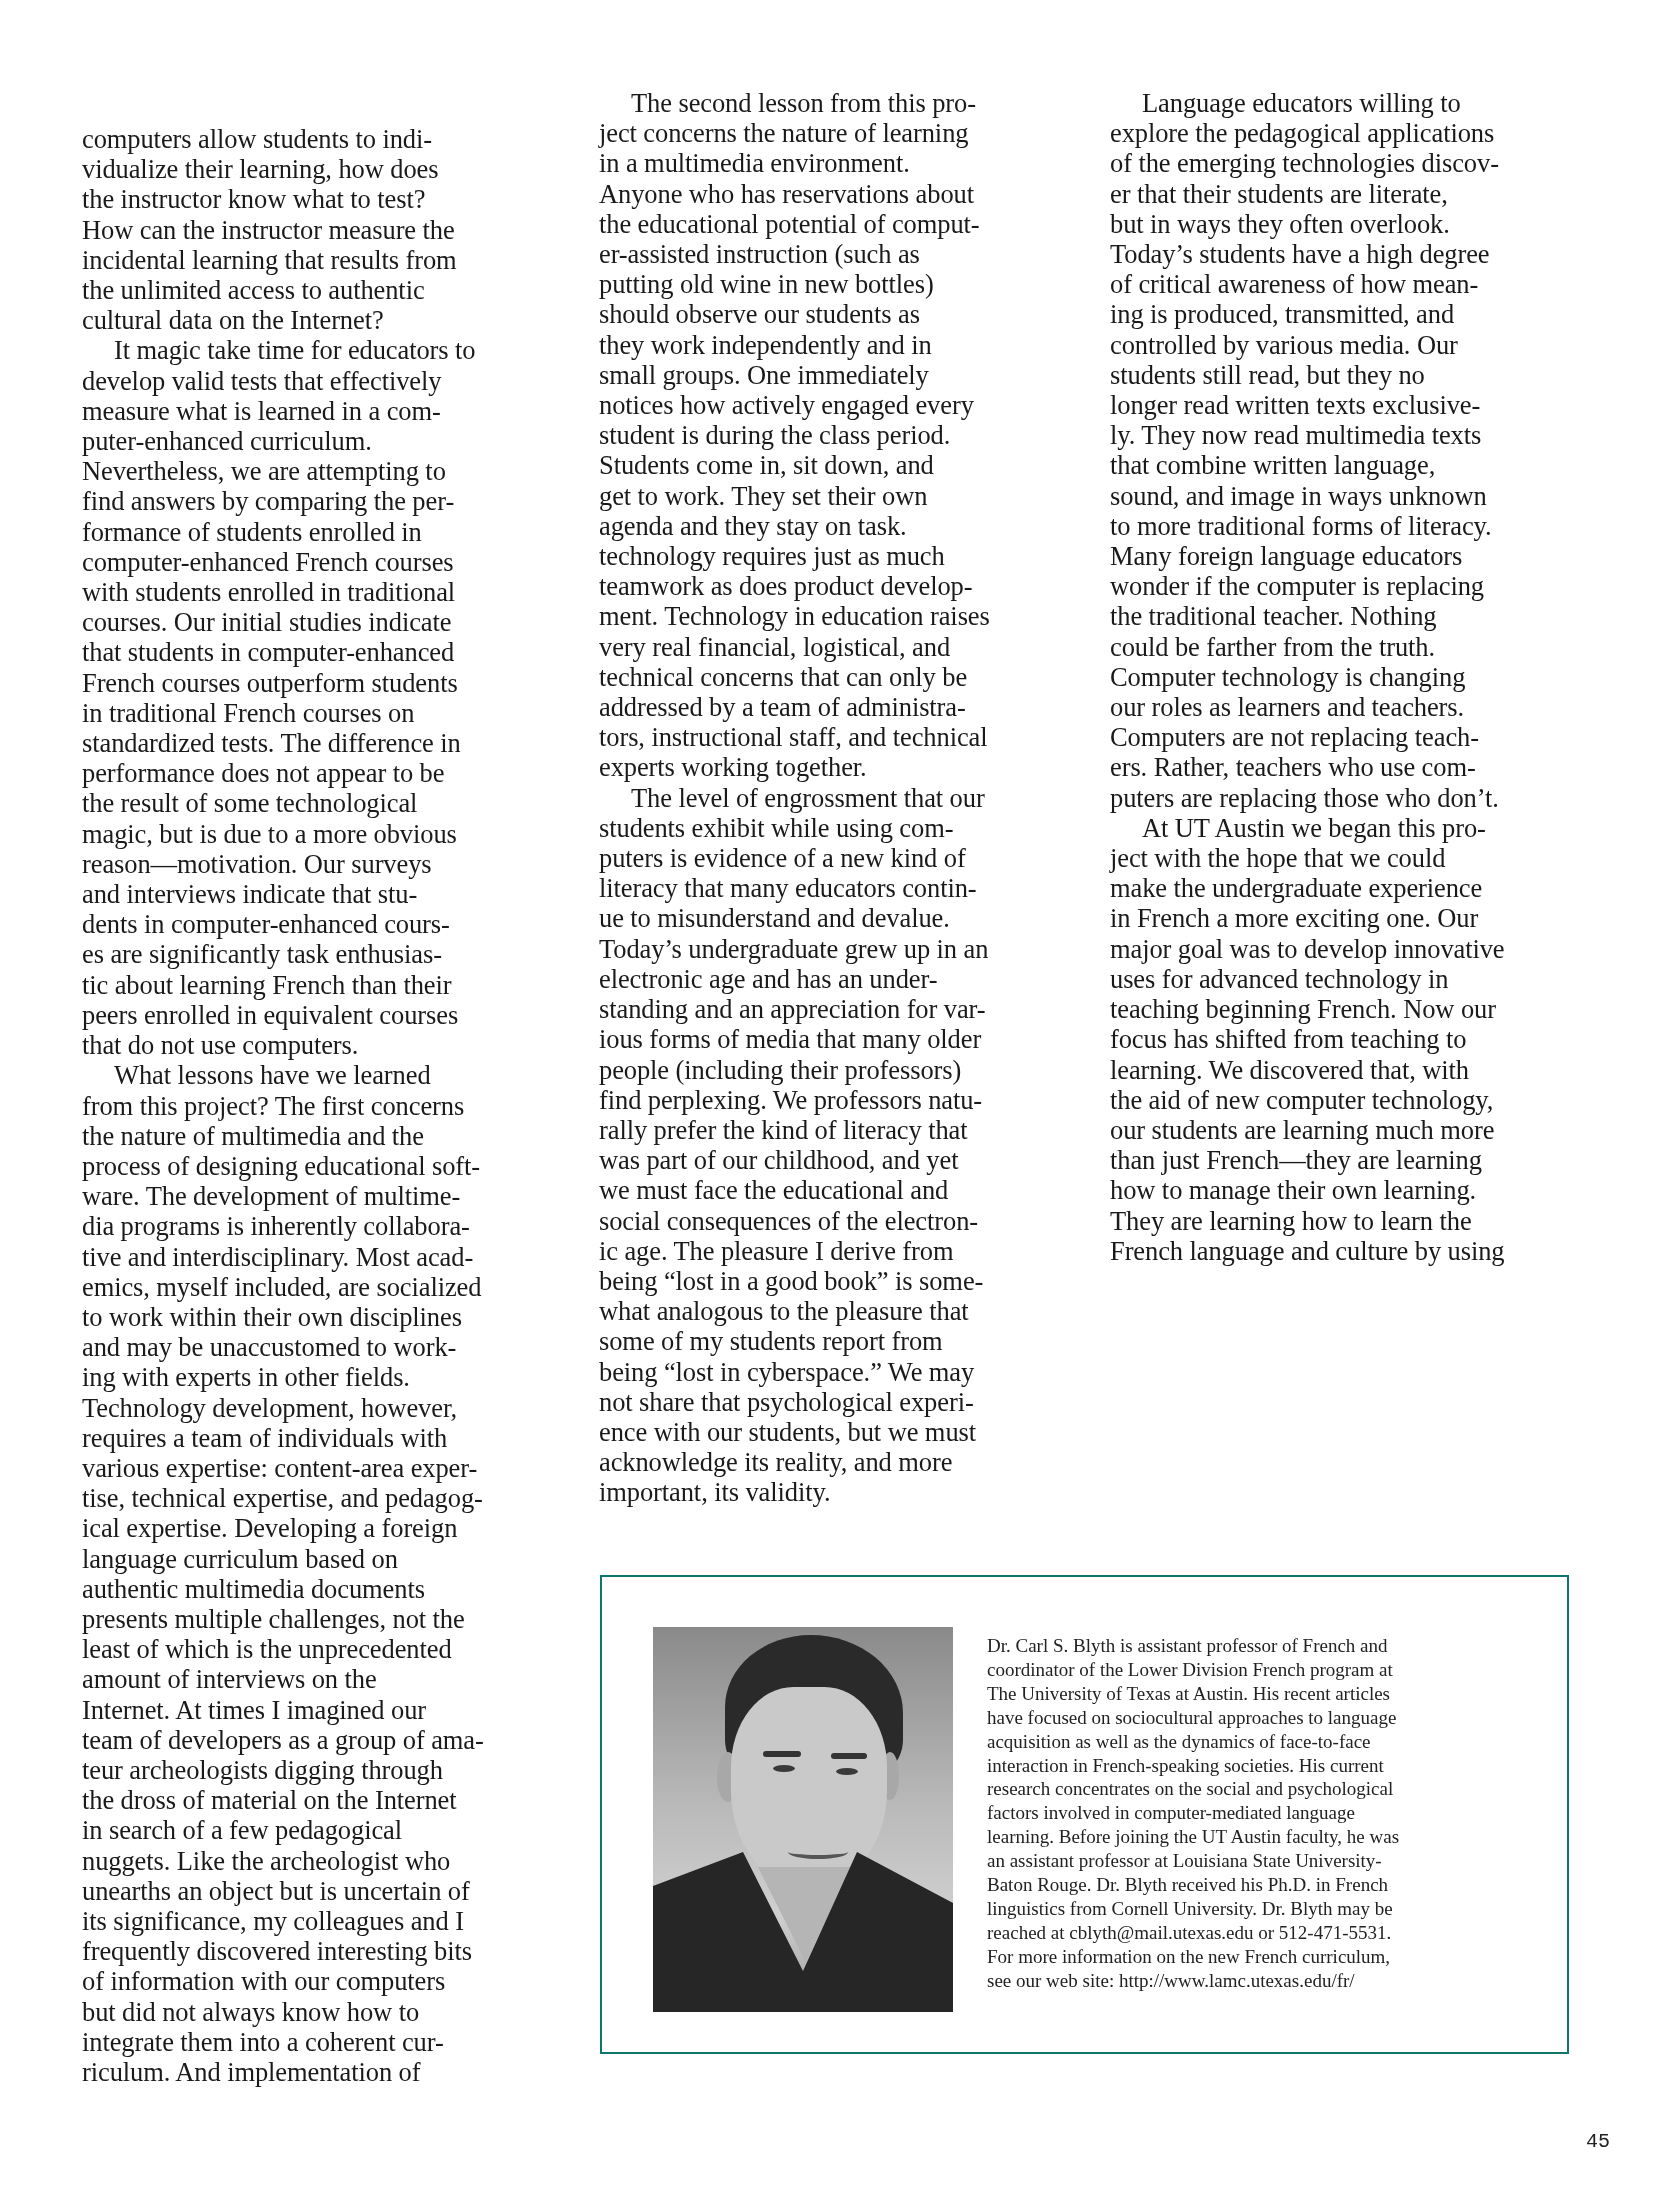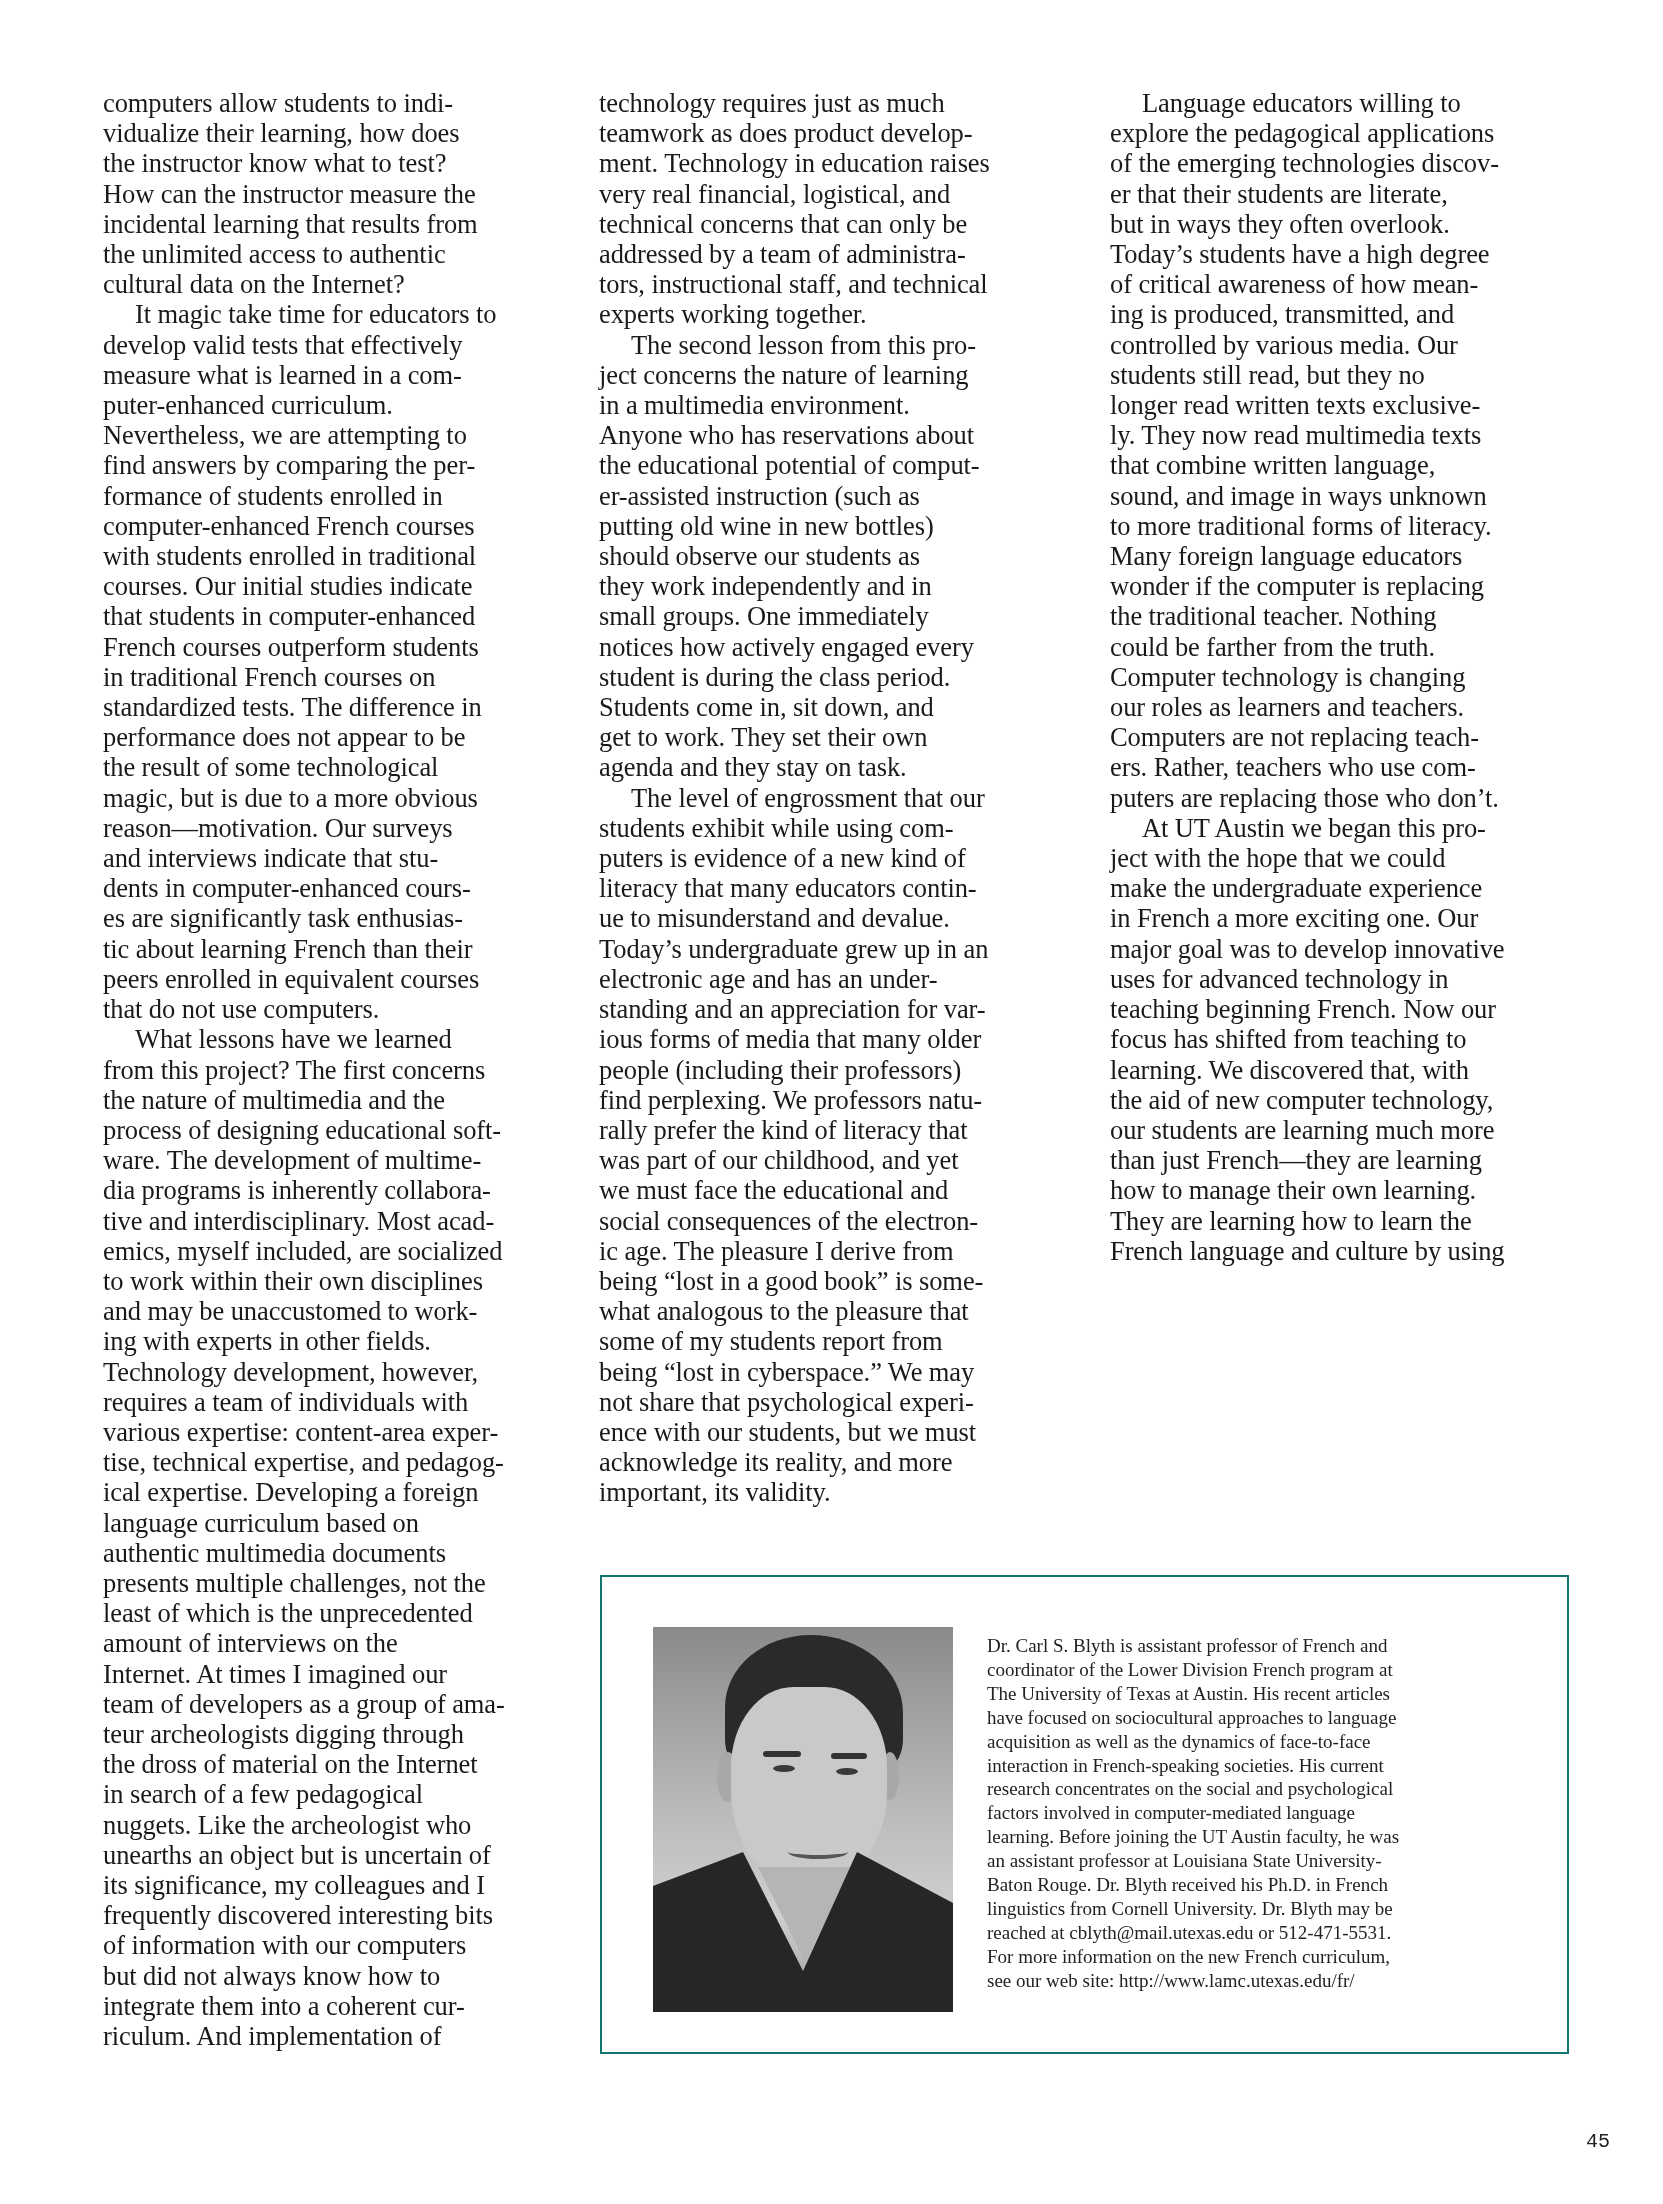--- a/index.html
+++ b/index.html
@@ -6,21 +6,21 @@
   body {
     width: 1663px; height: 2204px; position: relative; overflow: hidden;
     font-family: "Liberation Serif", "DejaVu Serif", serif;
     color: #1a1a1a;
   }
   .col {
     position: absolute; top: 88px;
     font-size: 26.5px; line-height: 30.2px;
     letter-spacing: -0.1px;
   }
-  .col-1 { left: 103px; width: 470px; }
+  .col-1 { left: 82px; width: 470px; margin-top: 36px; }
   .col-2 { left: 599px; width: 470px; }
   .col-3 { left: 1110px; width: 470px; }
   .line { display: block; white-space: nowrap; }
   .indent { padding-left: 32px; }
   .end-mark {
     display: inline-block; font-family: "DejaVu Sans", sans-serif; font-weight: bold;
     font-size: 20px; margin-left: 6px;
   }
   .bio-box {
     position: absolute; left: 600px; top: 1575px; width: 969px; height: 479px;
@@ -136,45 +136,45 @@
       <span class="line">its significance, my colleagues and I</span>
       <span class="line">frequently discovered interesting bits</span>
       <span class="line">of information with our computers</span>
       <span class="line">but did not always know how to</span>
       <span class="line">integrate them into a coherent cur-</span>
       <span class="line">riculum. And implementation of</span>
     </div>
   </div>
 <div class="col col-2">
     <div>
-      <span class="line">technology requires just as much</span>
-      <span class="line">teamwork as does product develop-</span>
-      <span class="line">ment. Technology in education raises</span>
-      <span class="line">very real financial, logistical, and</span>
-      <span class="line">technical concerns that can only be</span>
-      <span class="line">addressed by a team of administra-</span>
-      <span class="line">tors, instructional staff, and technical</span>
-      <span class="line">experts working together.</span>
-    </div>
-    <div>
       <span class="line indent">The second lesson from this pro-</span>
       <span class="line">ject concerns the nature of learning</span>
       <span class="line">in a multimedia environment.</span>
       <span class="line">Anyone who has reservations about</span>
       <span class="line">the educational potential of comput-</span>
       <span class="line">er-assisted instruction (such as</span>
       <span class="line">putting old wine in new bottles)</span>
       <span class="line">should observe our students as</span>
       <span class="line">they work independently and in</span>
       <span class="line">small groups. One immediately</span>
       <span class="line">notices how actively engaged every</span>
       <span class="line">student is during the class period.</span>
       <span class="line">Students come in, sit down, and</span>
       <span class="line">get to work. They set their own</span>
       <span class="line">agenda and they stay on task.</span>
+    </div>
+    <div>
+      <span class="line">technology requires just as much</span>
+      <span class="line">teamwork as does product develop-</span>
+      <span class="line">ment. Technology in education raises</span>
+      <span class="line">very real financial, logistical, and</span>
+      <span class="line">technical concerns that can only be</span>
+      <span class="line">addressed by a team of administra-</span>
+      <span class="line">tors, instructional staff, and technical</span>
+      <span class="line">experts working together.</span>
     </div>
     <div>
       <span class="line indent">The level of engrossment that our</span>
       <span class="line">students exhibit while using com-</span>
       <span class="line">puters is evidence of a new kind of</span>
       <span class="line">literacy that many educators contin-</span>
       <span class="line">ue to misunderstand and devalue.</span>
       <span class="line">Today’s undergraduate grew up in an</span>
       <span class="line">electronic age and has an under-</span>
       <span class="line">standing and an appreciation for var-</span>

